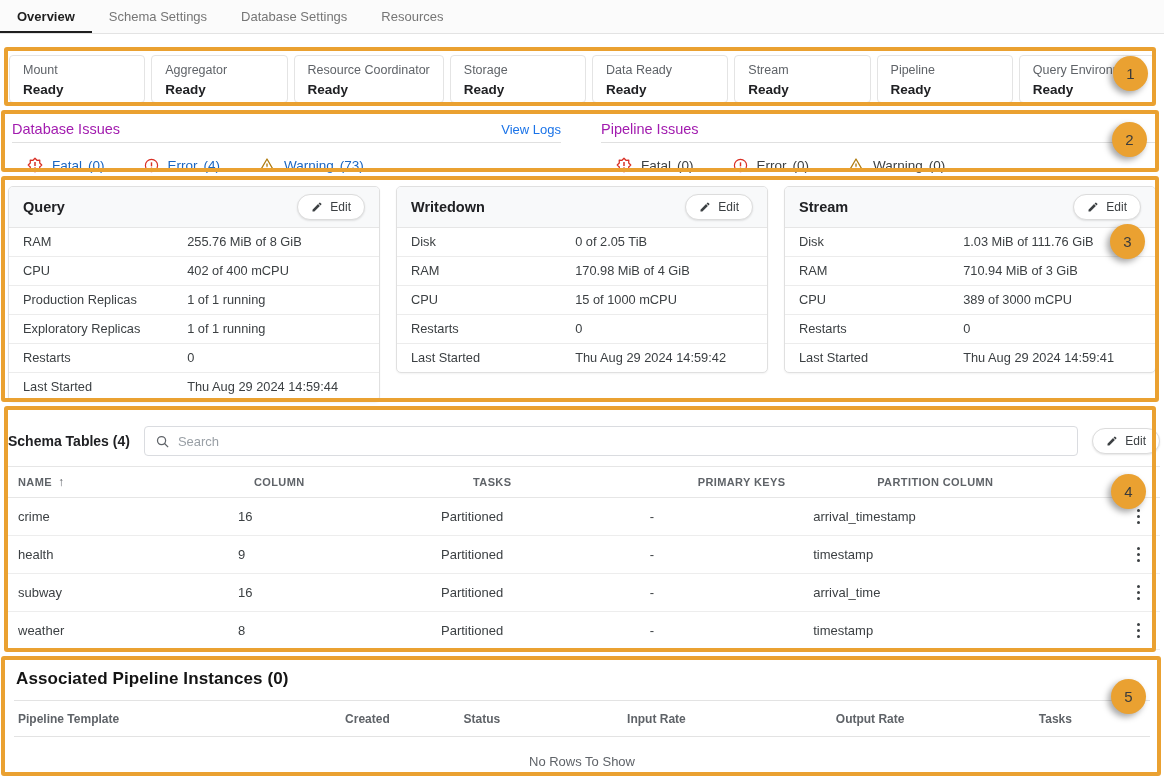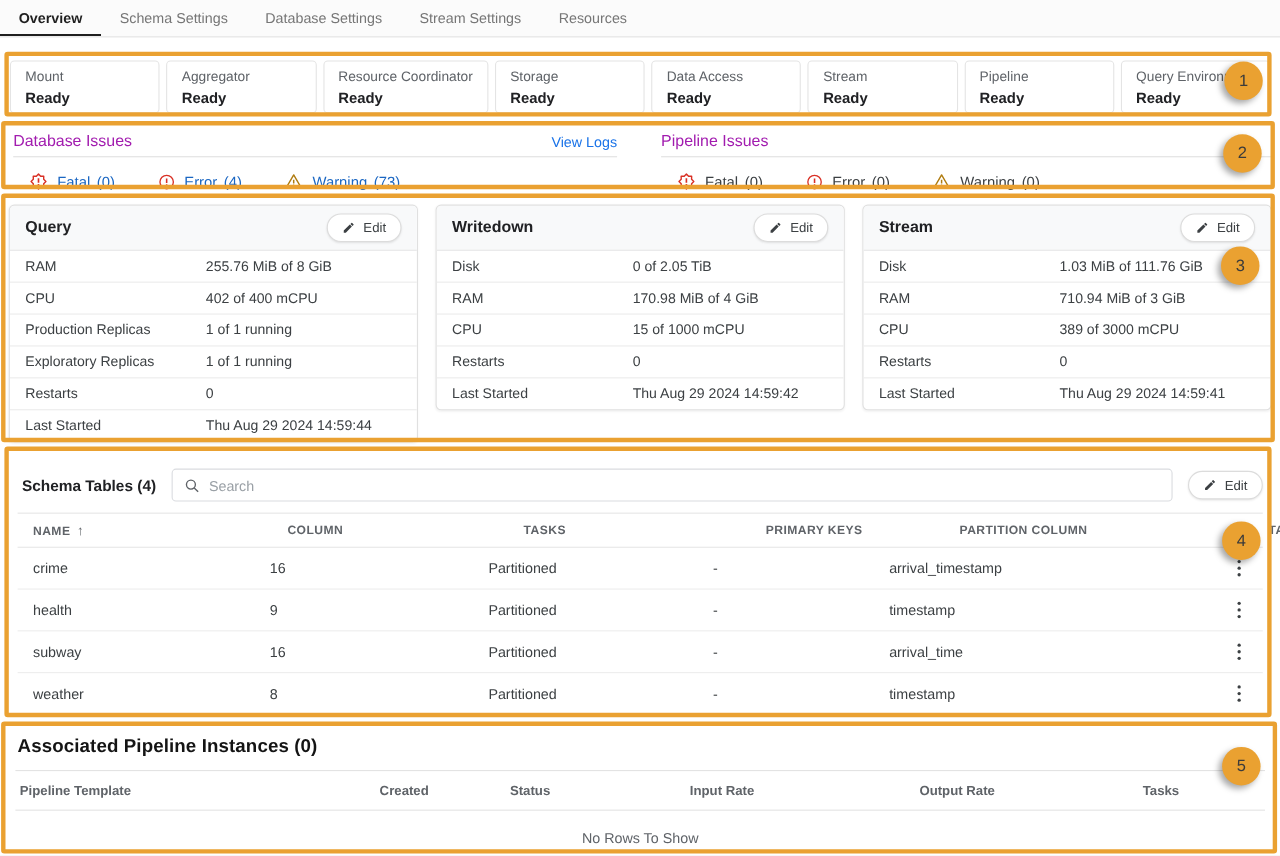--- a/index.html
+++ b/index.html
@@ -41,21 +41,21 @@
   .card-header { display:flex; justify-content:space-between; align-items:center; padding:7px 14px; background:#f8f9fa; border-bottom:1px solid #e6e6e6; }
   .card-title { font-weight:bold; font-size:14.5px; color:#202124; }
   .edit-btn { display:inline-flex; align-items:center; gap:7px; background:#fff; border:1px solid #dcdcdc; border-radius:15px;
               padding:5px 13px; font-size:12px; color:#3c4043; box-shadow:0 1px 2px rgba(0,0,0,0.10); cursor:pointer; font-family:inherit; }
   .card-row { display:flex; padding:7px 14px; border-bottom:1px solid #ececec; font-size:12.8px; color:#3c4043; line-height:14px; }
   .card-row:last-child { border-bottom:none; }
   .card-row-label { width:48%; }
   .card-row-value { flex:1; }
 
   
-  .schema-section { margin:14px 4px 0 4px; padding:0 12px; }
+  .schema-section { margin:14px 4px 0 4px; padding:0 0; }
   .schema-toolbar { display:flex; align-items:center; gap:14px; padding:10px 0 10px 4px; }
   .schema-title { font-weight:bold; font-size:14px; color:#202124; white-space:nowrap; }
   .search-box { flex:1; height:30px; border:1px solid #dadce0; border-radius:4px; display:flex; align-items:center; padding:0 10px; gap:8px; background:#fff; }
   .search-box input { border:none; outline:none; flex:1; font-size:13px; font-family:inherit; color:#4d7c0f; background:transparent; }
   .search-box input::placeholder { color:#9aa0a6; }
   .sgrid { display:grid; grid-template-columns:19.5% 18% 18.5% 14.5% 24% 1fr; align-items:center; padding:0 14px; }
   .schema-thead { height:32px; border-top:1px solid #e6e6e6; border-bottom:1px solid #e6e6e6;
                   font-size:11px; font-weight:bold; color:#5f6368; letter-spacing:.4px;gap:16px; }
   .schema-thead .th { cursor:pointer; }
   .sort-arrow { font-weight:normal; margin-left:6px; font-size:12px; }
@@ -81,21 +81,20 @@
 </style>
 </head>
 <body>
 
 <div class="screen">
 
   <nav class="tabbar">
     <div class="tab active">Overview</div>
     <div class="tab">Schema Settings</div>
     <div class="tab">Database Settings</div>
-    <div class="tab">Stream Settings</div>
     <div class="tab">Resources</div>
   </nav>
 
   <div class="status-row">
     <div class="status-card">
       <div class="status-label">Mount</div>
       <div class="status-value">Ready</div>
     </div>
     <div class="status-card">
       <div class="status-label">Aggregator</div>
@@ -103,21 +102,21 @@
     </div>
     <div class="status-card">
       <div class="status-label">Resource Coordinator</div>
       <div class="status-value">Ready</div>
     </div>
     <div class="status-card">
       <div class="status-label">Storage</div>
       <div class="status-value">Ready</div>
     </div>
     <div class="status-card">
-      <div class="status-label">Data Access</div>
+      <div class="status-label">Data Ready</div>
       <div class="status-value">Ready</div>
     </div>
     <div class="status-card">
       <div class="status-label">Stream</div>
       <div class="status-value">Ready</div>
     </div>
     <div class="status-card">
       <div class="status-label">Pipeline</div>
       <div class="status-value">Ready</div>
     </div>

